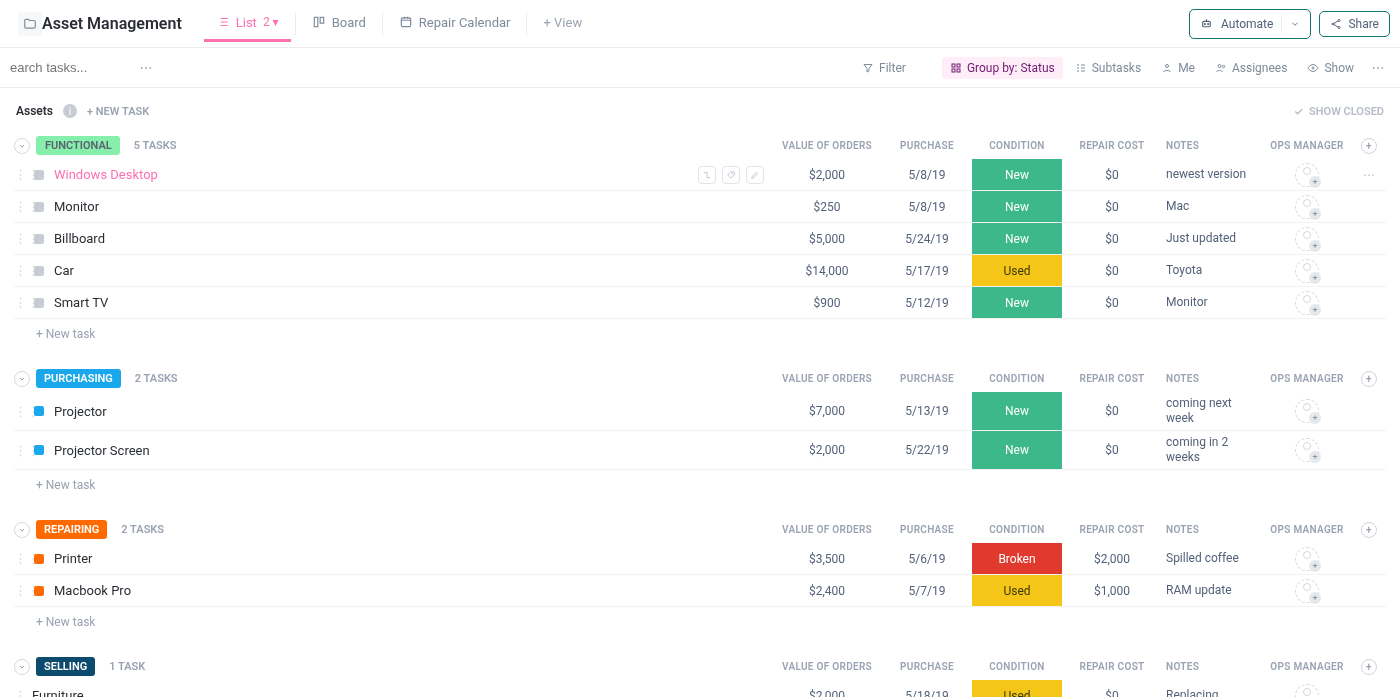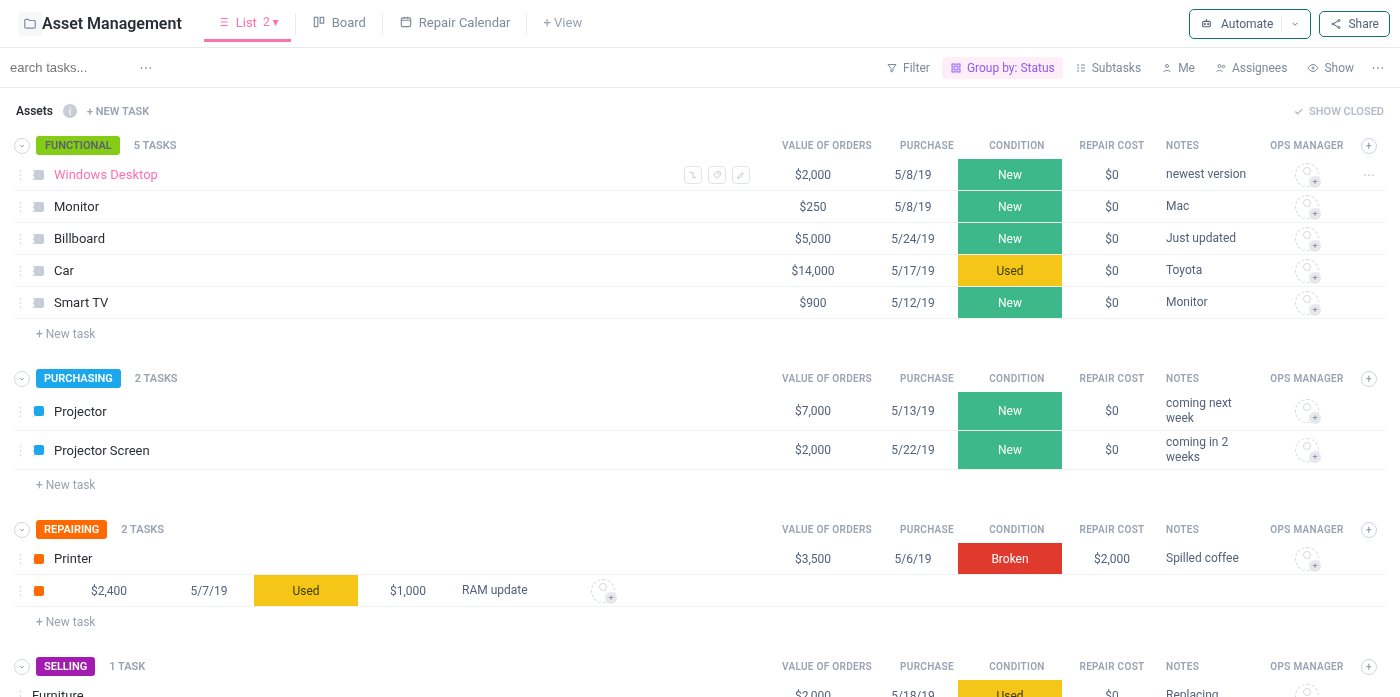--- a/index.html
+++ b/index.html
@@ -13,21 +13,21 @@
   .view-tab.active { color:#fd71af; border-bottom-color:#fd71af; }
   .view-tab .badge { font-size:12px; }
   .vert-sep { width:1px; height:22px; background:#e8eaed; margin:0 4px; }
   .flex-spacer { flex:1; }
   .btn { display:flex; align-items:center; gap:6px; padding:5px 10px; border:1px solid #0f766e; border-radius:5px; color:#54617a; cursor:pointer; background:#fff; font-size:12px; }
   .chev-sep { width:1px; height:18px; background:#e8eaed; }
 
   .toolbar { display:flex; align-items:center; height:40px; border-bottom:1px solid #e8eaed; padding:0 10px; gap:4px; }
   .search-input { border:none; outline:none; font-size:13px; color:#7e8b9a; background:transparent; width:120px; }
   .tool-item { display:flex; align-items:center; gap:5px; padding:4px 8px; border-radius:4px; color:#7e8b9a; font-size:12px; cursor:pointer; }
-  .tool-item.pill { background:#ffeef7; color:#8b5cf6; }
+  .tool-item.pill { background:#ffeef7; color:#701a75;margin-left:24px; }
   .tool-dots { width:24px; display:flex; justify-content:center; color:#7e8b9a; cursor:pointer; }
 
   .content { padding:10px 14px 30px 14px; }
   .assets-header { display:flex; align-items:center; gap:10px; padding:6px 2px 14px 2px; }
   .assets-title { font-size:12px; font-weight:600; }
   .info-dot { width:14px; height:14px; border-radius:50%; background:#c8ccd4; color:#fff; font-size:10px; display:flex; align-items:center; justify-content:center; }
   .new-task-link { font-size:11px; color:#9aa3b2; cursor:pointer; font-weight:600; }
   .show-closed { color:#b6bcc7; font-size:11px; display:flex; align-items:center; gap:5px; cursor:pointer; font-weight:600; }
 
   .group { margin-bottom:22px; }
@@ -49,21 +49,21 @@
   .handle { width:18px; color:#cfd4dc; text-align:center; }
   .status-sq { width:10px; height:10px; border-radius:2px; margin:0 10px 0 2px; flex-shrink:0; }
   .task-name { flex:1; font-size:13px; color:#2a2e34; padding:6px 0; }
   .task-name.active { color:#fd71af; }
   .row-icons { display:flex; gap:6px; color:#b6bcc7; font-size:12px; margin-right:8px; }
   .action-ic { width:18px; height:18px; border:1px solid #e1e4e8; border-radius:4px; display:flex; align-items:center; justify-content:center; cursor:pointer; font-size:10px; }
 
   .cell { text-align:center; font-size:12px; color:#54617a; display:flex; align-items:center; justify-content:center; }
   .cell.value-orders { width:110px; }
   .cell.purchase { width:90px; }
-  .cell.condition { width:104px; padding:0; align-self:stretch; }
+  .cell.condition { width:90px; padding:0; align-self:stretch; }
   .cell.repair-cost { width:100px; }
   .cell.notes { width:100px; text-align:left; justify-content:flex-start; font-size:12px; color:#54617a; line-height:1.25; padding:4px 4px; }
   .cell.ops { width:90px; }
   .cell.more { width:34px; color:#b6bcc7; cursor:pointer; }
   .cond-badge { width:100%; height:100%; display:flex; align-items:center; justify-content:center; color:#fff; font-size:12px; }
   .avatar-empty { width:24px; height:24px; border-radius:50%; border:1px dashed #d4d8de; position:relative; display:flex; align-items:center; justify-content:center; }
   .avatar-empty::after { content:"+"; position:absolute; bottom:-2px; right:-3px; width:12px; height:12px; border-radius:50%; background:#e5e8ec; color:#8a93a2; font-size:9px; display:flex; align-items:center; justify-content:center; }
   .avatar-head { width:8px; height:8px; border-radius:50%; border:1px solid #d4d8de; position:absolute; top:3px; }
 
   .group-new-task { font-size:12px; color:#9aa3b2; padding:8px 2px 2px 22px; cursor:pointer; }
@@ -211,21 +211,21 @@
   </div>
 
   <div id="groups">
       <div class="group">
         <div class="group-header">
           <div class="collapse-circle">
             <svg width="8" height="8" viewBox="0 0 24 24" fill="none" stroke="currentColor" stroke-width="3">
               <path d="M6 9l6 6 6-6"></path>
             </svg>
           </div>
-          <div class="status-pill" style="background:#84cc16;color:#5a6270;padding-left:9px;">FUNCTIONAL</div>
+          <div class="status-pill" style="background:#86efac;color:#5a6270;padding-left:9px;">FUNCTIONAL</div>
           <div class="task-count">5 TASKS</div>
           <div class="flex-spacer"></div>
           <div class="col value-orders">VALUE OF ORDERS</div>
           <div class="col purchase">PURCHASE</div>
           <div class="col condition">CONDITION</div>
           <div class="col repair-cost">REPAIR COST</div>
           <div class="col notes">NOTES</div>
           <div class="col ops">OPS MANAGER</div>
           <div class="col add">
             <div class="add-col-circle">+</div>
@@ -433,20 +433,21 @@
           <div class="cell ops">
             <div class="avatar-empty">
               <div class="avatar-head"></div>
             </div>
           </div>
           <div class="cell more"></div>
         </div>
         <div class="task-row">
           <div class="handle">⋮⋮</div>
           <div class="status-sq" style="background:#ff6a00;"></div>
+          <div class="task-name ">Macbook Pro</div>
           <div class="cell value-orders">$2,400</div>
           <div class="cell purchase">5/7/19</div>
           <div class="cell condition">
             <div class="cond-badge" style="background:#f5c518;color:#3a3a00;">Used</div>
           </div>
           <div class="cell repair-cost">$1,000</div>
           <div class="cell notes">RAM update</div>
           <div class="cell ops">
             <div class="avatar-empty">
               <div class="avatar-head"></div>
@@ -456,21 +457,21 @@
         </div>
         <div class="group-new-task">+ New task</div>
       </div>
       <div class="group">
         <div class="group-header">
           <div class="collapse-circle">
             <svg width="8" height="8" viewBox="0 0 24 24" fill="none" stroke="currentColor" stroke-width="3">
               <path d="M6 9l6 6 6-6"></path>
             </svg>
           </div>
-          <div class="status-pill" style="background:#a21caf;color:#ffffff;">SELLING</div>
+          <div class="status-pill" style="background:#0c4a6e;color:#ffffff;">SELLING</div>
           <div class="task-count">1 TASK</div>
           <div class="flex-spacer"></div>
           <div class="col value-orders">VALUE OF ORDERS</div>
           <div class="col purchase">PURCHASE</div>
           <div class="col condition">CONDITION</div>
           <div class="col repair-cost">REPAIR COST</div>
           <div class="col notes">NOTES</div>
           <div class="col ops">OPS MANAGER</div>
           <div class="col add">
             <div class="add-col-circle">+</div>

